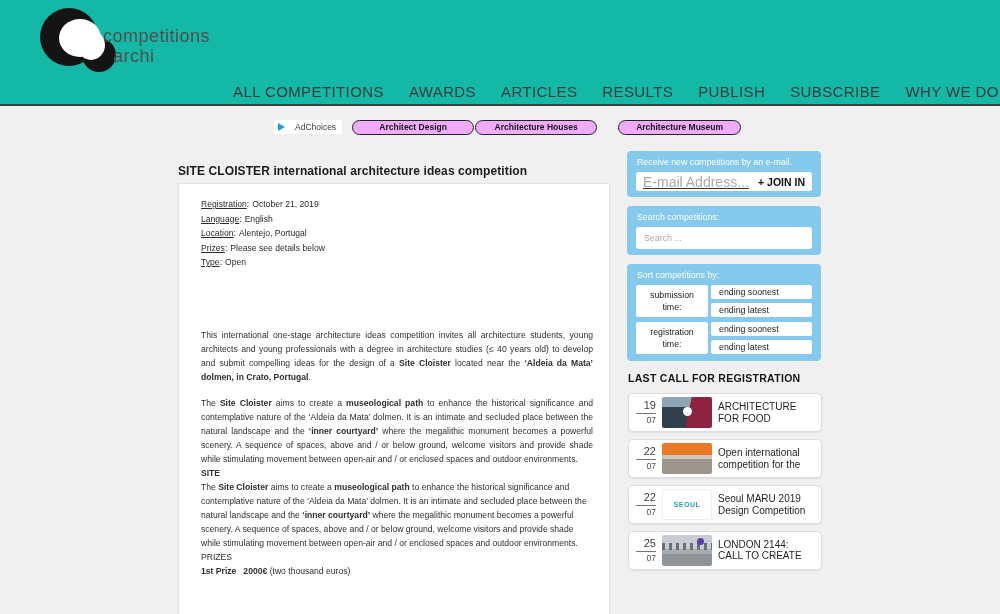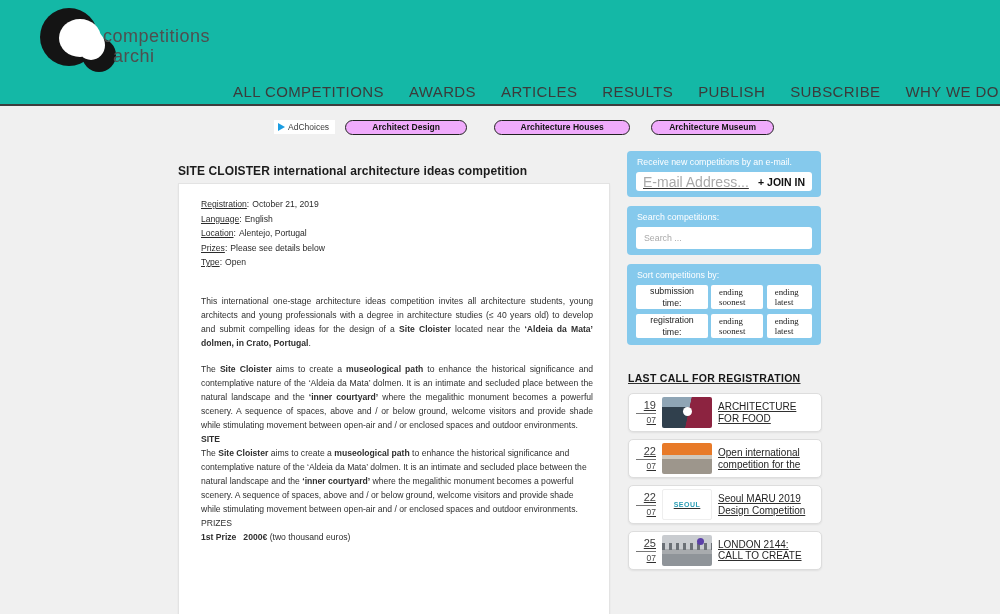--- a/index.html
+++ b/index.html
@@ -19,62 +19,62 @@
   .c-big::after { content:""; position:absolute; left:19px; top:11px; width:42px; height:38px; border-radius:50%; background:#fff; }
   .c-small { position:absolute; left:42px; top:30px; width:34px; height:34px; border-radius:50%; background:#141414; }
   .c-small::before { content:""; position:absolute; left:-5px; top:-8px; width:28px; height:30px; border-radius:50%; background:#fff; }
   .logo-text { position:absolute; left:63px; top:20px; color:#4f4f4f; font-weight:300;
                font-size:18px; line-height:20px; letter-spacing:.5px; }
   .logo-text .l2 { margin-left:10px; }
   .main-nav { position:absolute; left:233px; top:83px; display:flex; gap:25px; }
   .nav-item { font-size:15px; letter-spacing:.4px; color:#3b3b3b; cursor:pointer; white-space:nowrap; }
   
   .ad-row { position:absolute; left:274px; top:120px; display:flex; align-items:center; height:14px; }
-  .adchoices { display:flex; align-items:center; gap:3px; background:#fff; padding:2px 6px 2px 4px; cursor:pointer; }
+  .adchoices { display:flex; align-items:center; gap:10px; background:#fff; padding:2px 6px 2px 4px; cursor:pointer; }
   .adchoices-icon { width:0; height:0; border-left:7px solid var(--adchoices-blue,#1b9de2);
                     border-top:4px solid transparent; border-bottom:4px solid transparent; }
   .adchoices-label { font-size:8.5px; color:#3c3c3c; }
   .ad-pill { border:1px solid #222; border-radius:8px; background:#f0abfc; font-size:8.5px; font-weight:700;
              color:#151515; text-align:center; padding:1px 0 2px; cursor:pointer; }
   .pill-1 { width:122px; margin-left:10px; }
-  .pill-2 { width:136px; margin-left:27px; }
+  .pill-2 { width:122px; margin-left:1px; }
   .pill-3 { width:123px; margin-left:21px; }
   
   .article-title { position:absolute; left:178px; top:164px; font-size:12px; color:#1c1c1c; letter-spacing:.1px; }
   .article-card { position:absolute; left:178px; top:183px; width:432px; height:437px; background:#fff;
                   border:1px solid #e3e3e3; box-shadow:0 1px 2px rgba(0,0,0,.05); padding:13px 16px 0 22px; }
   .details-list { font-size:8.6px; line-height:14.5px; color:#2b2b2b; }
   .detail-label { text-decoration:underline; }
   .detail-sep { margin-right:3px; }
-  .article-body { margin-top:24px; font-size:8.6px; line-height:14px; color:#2f2f2f; }
+  .article-body { margin-top:58px; font-size:8.6px; line-height:14px; color:#2f2f2f; }
   .para-justify { text-align:justify; margin:0 0 12px; }
   .para-left { text-align:left; margin:0; }
   .article-body b { font-weight:700; }
   .section-heading { font-weight:700; }
   .prizes-heading { font-weight:400; }
   .prize-line .amount { margin-left:7px; }
   
   .sidebar { position:absolute; left:627px; top:151px; width:194px; }
   .side-box { background:var(--sidebar-blue,#85c9ec); border-radius:4px; padding:5px 9px 6px; margin-bottom:9px; }
   .side-box-title { color:#fff; font-size:8.8px; line-height:11px; margin:1px 0 4px 1px; }
   .newsletter-row { background:#fff; border-radius:3px; height:19px; display:flex; align-items:center; padding:0 7px; }
   .newsletter-input { border:none; outline:none; flex:1; min-width:0; font-size:14px; color:#333;
                       background:transparent; font-family:inherit;text-decoration:underline; }
   .newsletter-input::placeholder, .search-input::placeholder { color:#a9a9a9; }
   .join-button { font-size:10.5px; font-weight:600; color:#111; cursor:pointer; white-space:nowrap; border:none; background:none; font-family:inherit; }
   .search-input { width:100%; height:22px; border:none; outline:none; border-radius:3px; padding:0 8px;
                   font-size:8.8px; color:#333; font-family:inherit; }
   .sort-row { display:flex; gap:3px; margin-bottom:5px; }
   .sort-label { width:72px; background:#fff; border-radius:2px; display:flex; flex-direction:column;
                 align-items:center; justify-content:center; font-size:8.8px; line-height:12px; color:#222; }
-  .sort-options { flex:1; display:flex; flex-direction:row; gap:4px;font-family:Liberation Serif, serif; }
+  .sort-options { flex:1; display:flex; flex-direction:column; gap:4px; }
   .sort-btn { background:#fff; border-radius:2px; font-size:8.8px; color:#222; text-align:left;
               padding:2px 0 2px 8px; border:none; font-family:inherit; cursor:pointer; }
   
-  .last-call { position:absolute; left:628px; top:372px; width:194px;text-decoration:underline; }
+  .last-call { position:absolute; left:628px; top:372px; width:194px; }
   .last-call-title { font-size:10.5px; font-weight:600; letter-spacing:.3px; color:#161616; margin-bottom:9px; }
   .comp-card { background:#fff; border:1px solid #ddd; border-radius:5px; box-shadow:0 1px 2px rgba(0,0,0,.07);
                height:39px; margin-bottom:7px; display:flex; align-items:center; padding:0 6px 0 7px; gap:6px; cursor:pointer; }
   .comp-date { width:20px; text-align:right; flex-shrink:0; }
   .comp-day { display:block; font-size:11px; color:#3d3d3d; line-height:13px; border-bottom:1px solid #777; padding-bottom:1px; }
   .comp-month { display:block; font-size:8.5px; color:#4a4a4a; line-height:11px; padding-top:1px; }
   .comp-thumb { width:50px; height:31px; border-radius:2px; flex-shrink:0; position:relative; overflow:hidden; }
   .comp-title { font-size:10px; line-height:11.5px; color:#1f1f1f; overflow:hidden; max-height:24px; }
   .thumb-1 { background-image:linear-gradient(102deg, rgba(0,0,0,0) 52%, var(--maroon,#8c2340) 53%),
              linear-gradient(180deg,#8fa5b5 0 32%, #30404d 32%); }

